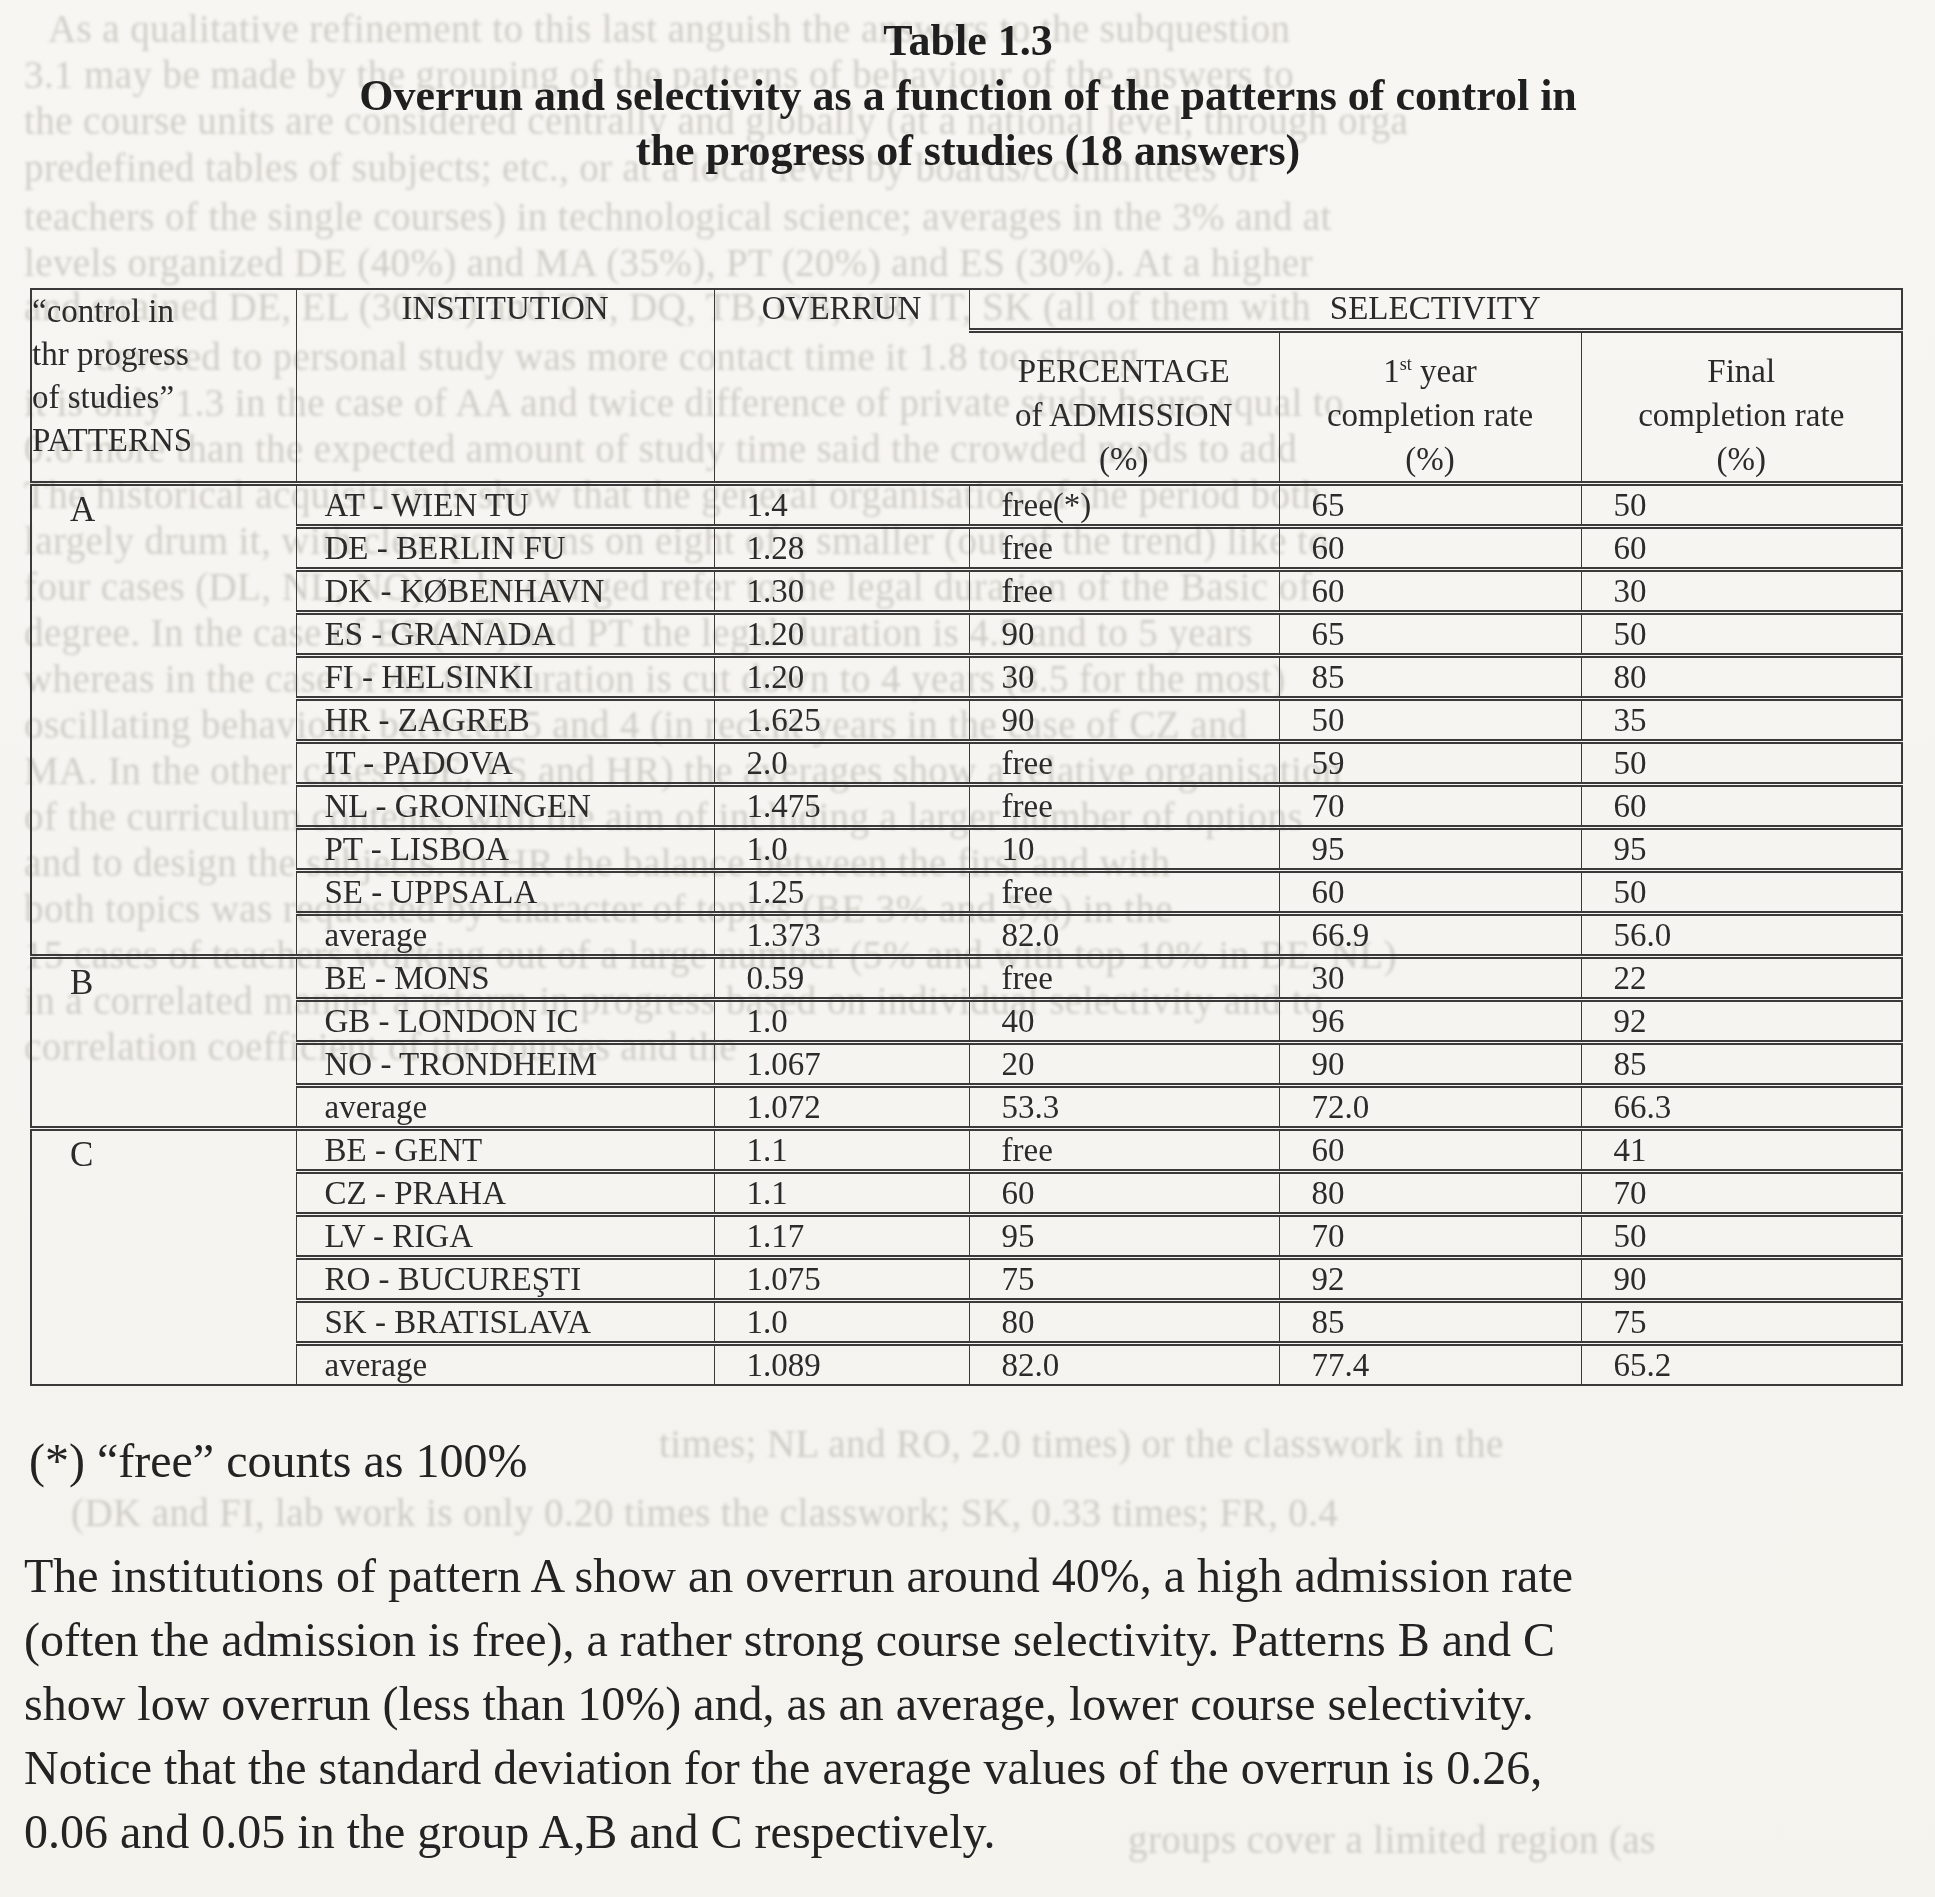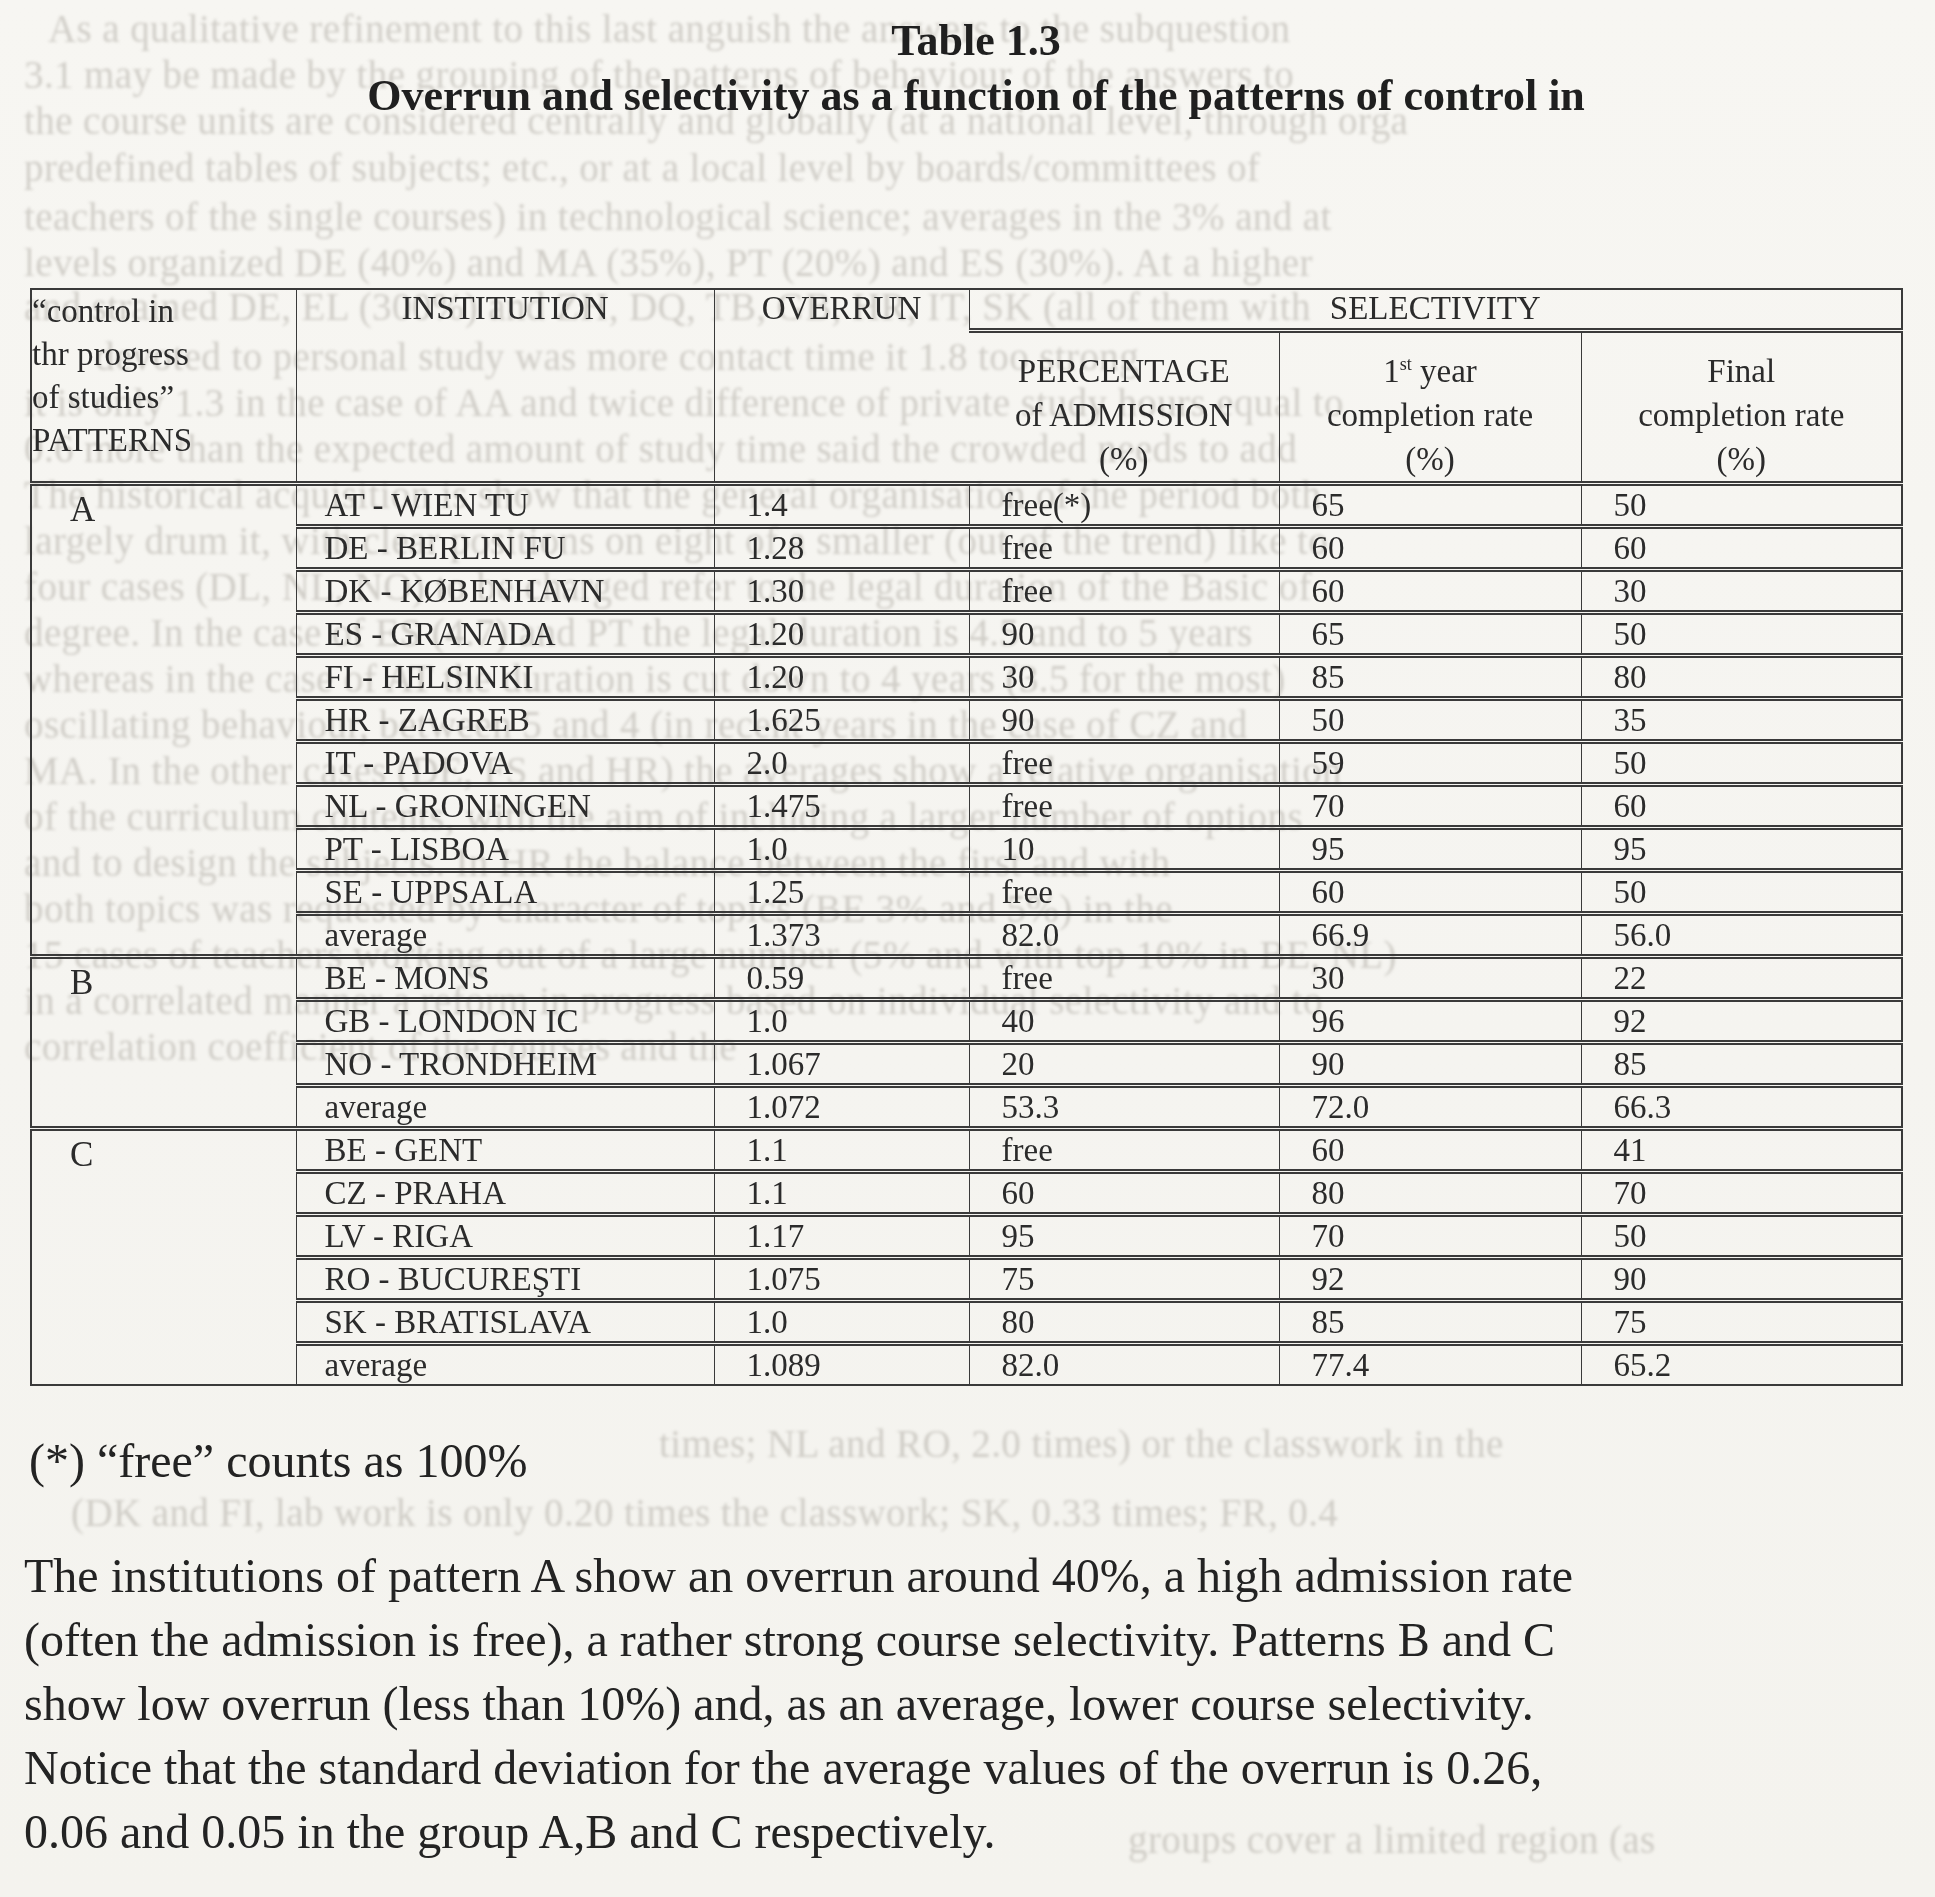--- a/index.html
+++ b/index.html
@@ -22,21 +22,21 @@
     font-family:var(--serif);
     font-size:39px;
     color:#aaa69e;
     opacity:.5;
     filter:blur(1.8px);
     white-space:nowrap;
     letter-spacing:0.4px;
   }
   .content{position:absolute;inset:0;z-index:2;}
   .title-block{
-    position:absolute;left:32px;top:12.7px;width:1888px;
+    position:absolute;left:24px;top:12.7px;width:1888px;
     text-align:center;font-weight:bold;
     font-size:44px;line-height:55px;color:#1f1f1f;
   }
   
   table.data{
     position:absolute;left:30px;top:288px;
     width:1871px;
     border-collapse:collapse;
     table-layout:fixed;
     border:2.4px solid #3a3a3a;
@@ -118,20 +118,21 @@
       <div class="bleed-line" style="left: 659px; top: 1421px;">times; NL and RO, 2.0 times) or the classwork in the</div>
       <div class="bleed-line" style="left: 71px; top: 1490px;">(DK and FI, lab work is only 0.20 times the classwork; SK, 0.33 times; FR, 0.4</div>
       <div class="bleed-line" style="left: 1128px; top: 1817px;">groups cover a limited region (as</div>
     </div>
 
   <div class="content">
 
     <div class="title-block">
       <div>Table 1.3</div>
       <div>Overrun and selectivity as a function of the patterns of control in</div>
+      <div>the progress of studies (18 answers)</div>
     </div>
 
     <table class="data">
       <colgroup>
         <col style="width:265px">
         <col style="width:418px">
         <col style="width:255px">
         <col style="width:310px">
         <col style="width:302px">
         <col style="width:321px">

